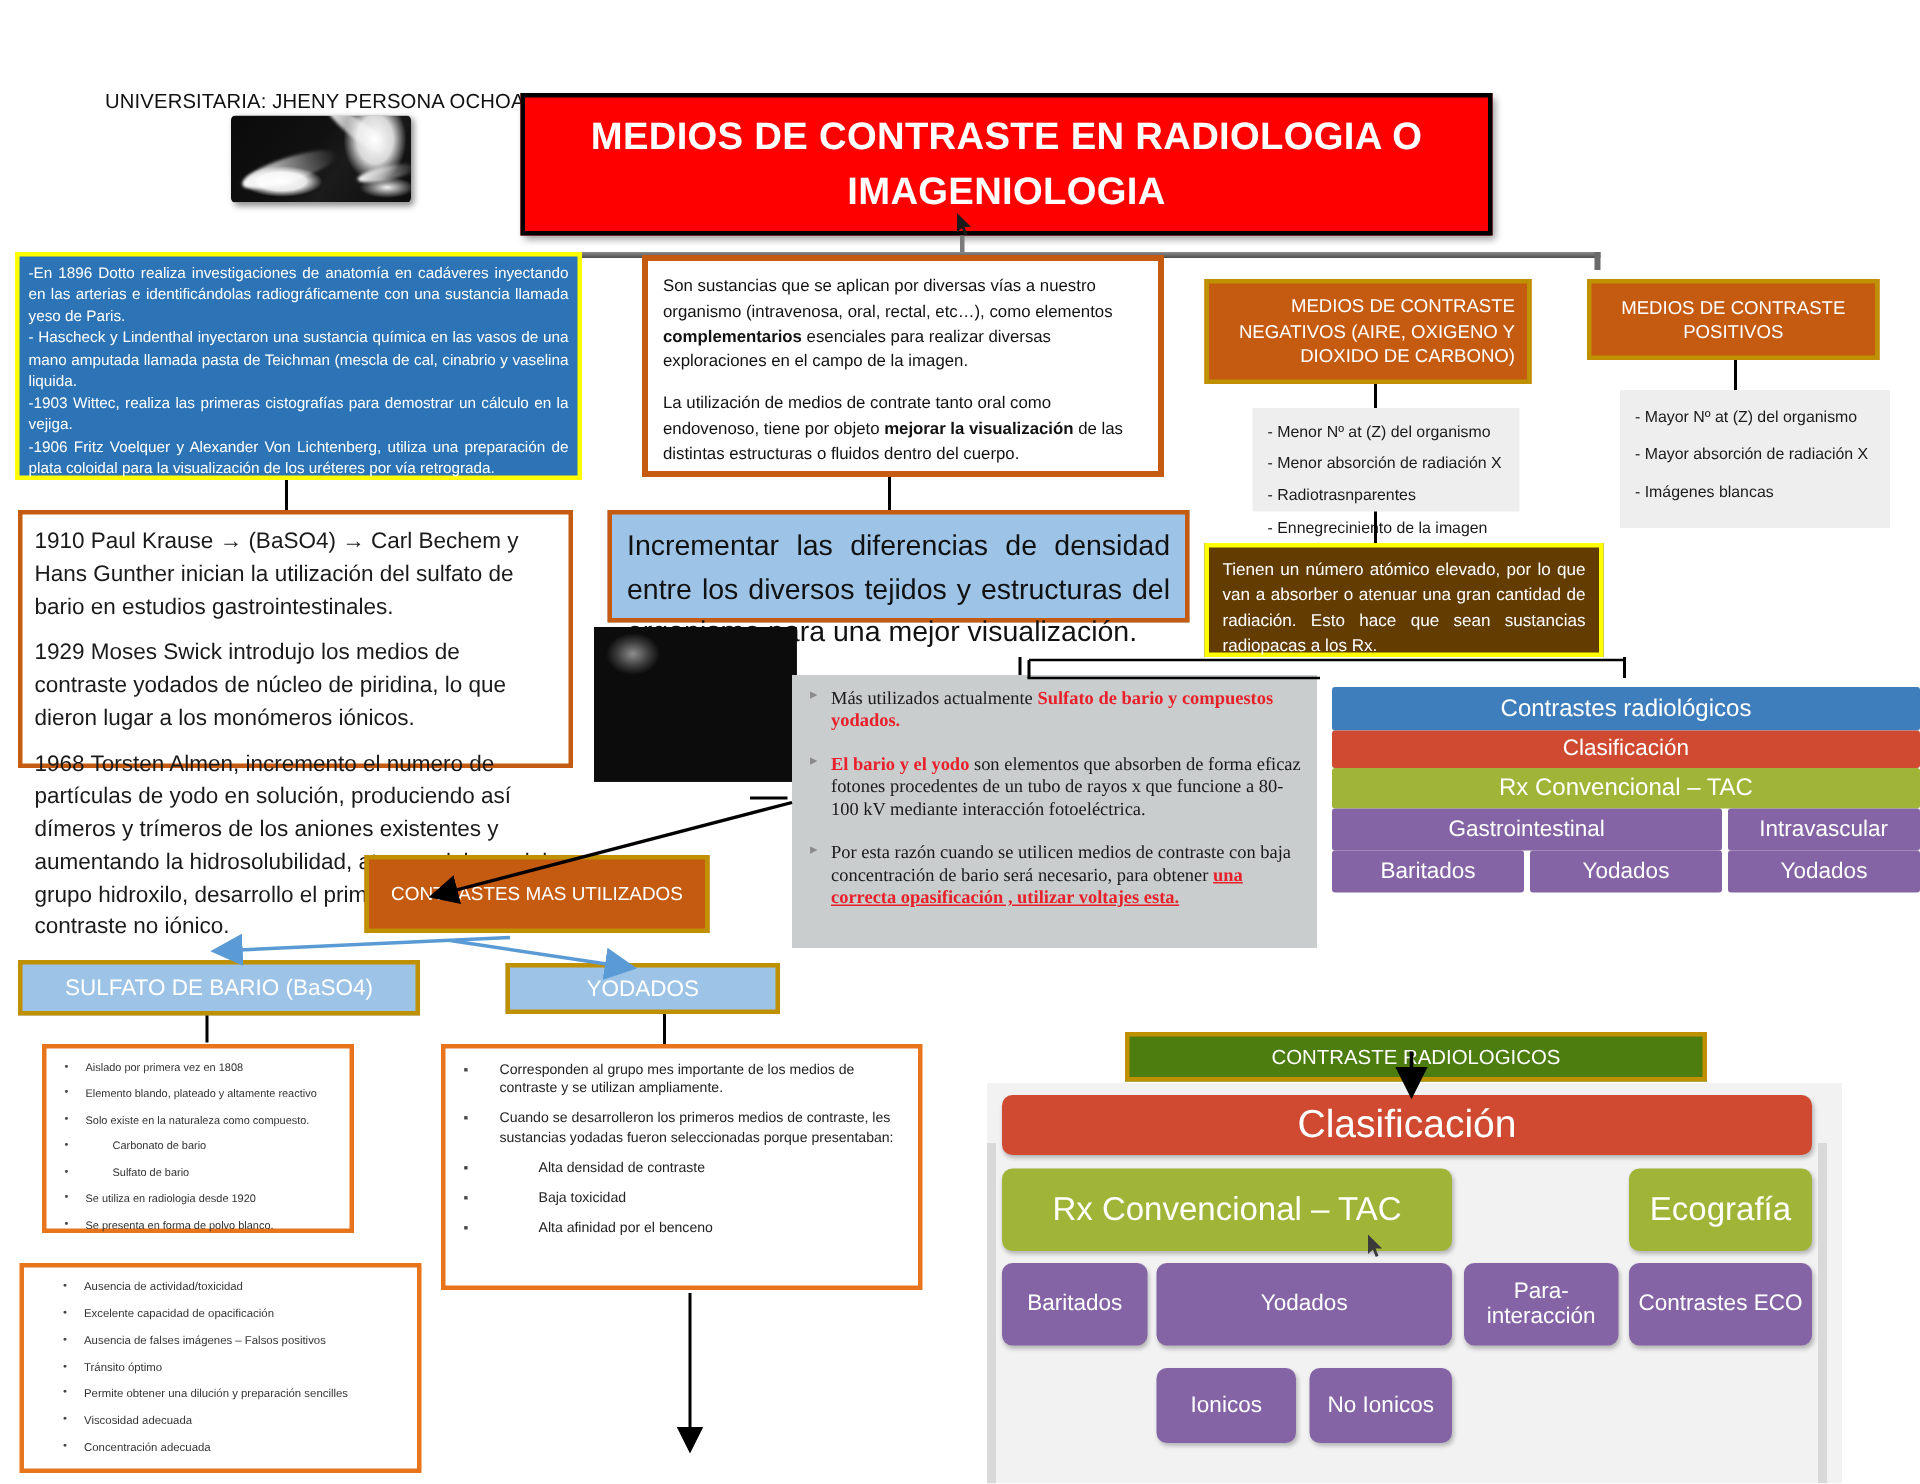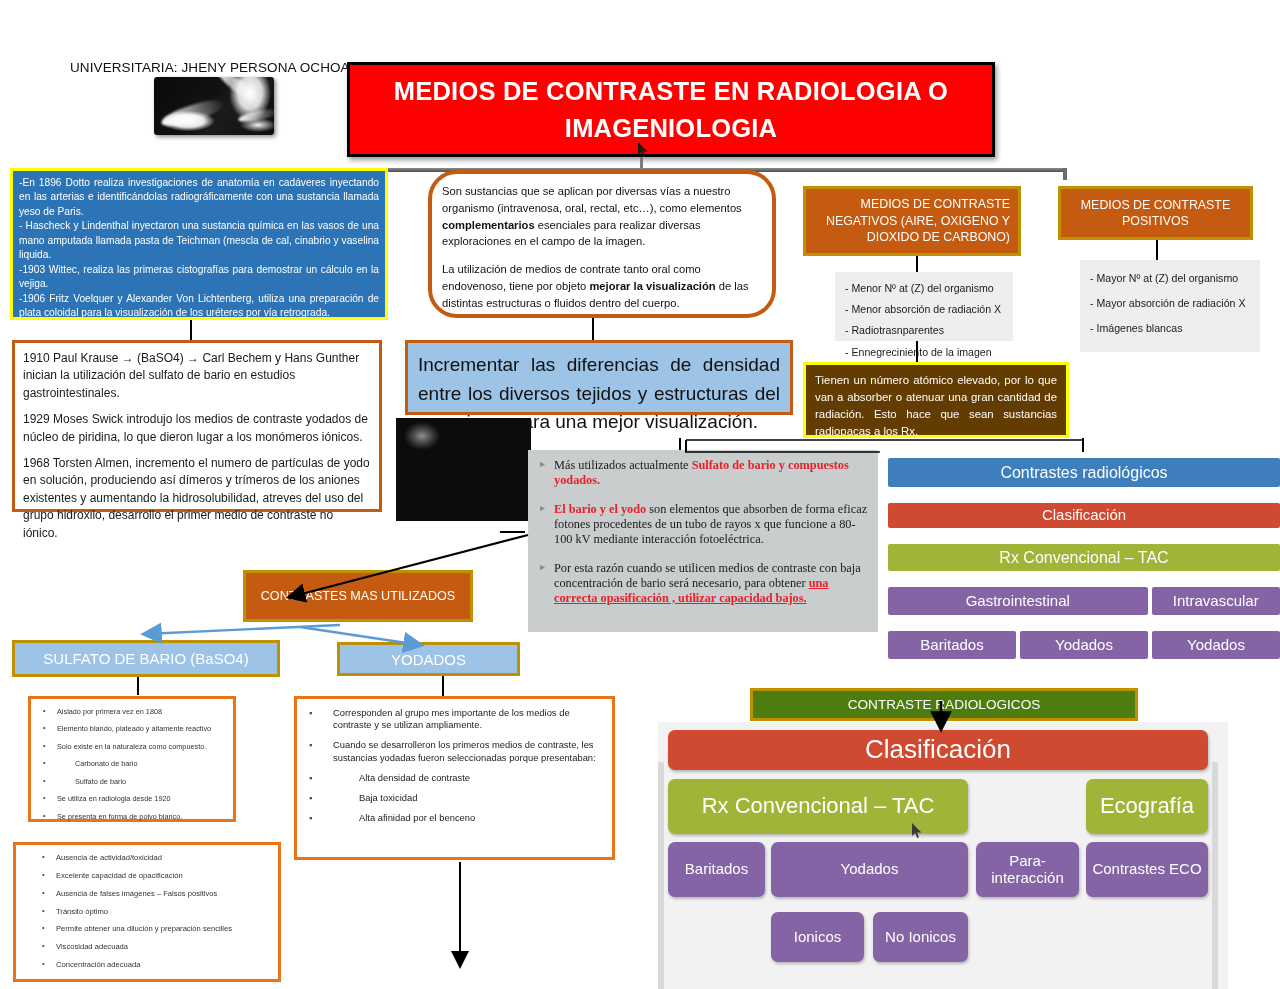--- a/index.html
+++ b/index.html
@@ -62,21 +62,21 @@
     border: 3px solid #ffff00;
     color: #ffffff;
     font-size: 10.2px;
     line-height: 1.42;
     text-align: justify;
     padding: 5px 6px 6px 6px;
   }
   .orange-white-box {
     background: #ffffff;
     border: 3px solid #c55a11;
-    font-size: 12px;
+    font-size: 15px;
     color: #1a1a1a;
     line-height: 1.45;
     padding: 7px 8px;
   }
   .orange-white-box p { margin-bottom: 9px; }
   .orange-white-box p:last-child { margin-bottom: 0; }
 
   .def-box {
     background: #ffffff;
     border: 4px solid #c55a11;
@@ -176,21 +176,21 @@
   #key-facts-box li {
     list-style: none; position: relative; padding-left: 14px; margin-bottom: 14px;
   }
   #key-facts-box li:before {
     content: "\25B8"; position:absolute; left: 0; top: 0; color:#8a8a8a; font-size: 10px;
   }
   .red-b { color: #e8202a; font-weight: bold; }
   .red-u { color: #e8202a; font-weight: bold; text-decoration: underline; }
 
   
-  .flowtbl { position: absolute; display: flex; flex-direction: column; gap: 16px; }
+  .flowtbl { position: absolute; display: flex; flex-direction: column; gap: 0; }
   .flowtbl .row { display: flex; gap: 4px; }
   .fcell {
     color: #fff;
     display: flex; align-items: center; justify-content: center;
     text-align: center;
     font-family: "Liberation Sans", sans-serif;
     border-radius: 2px;
     line-height: 1.1;
   }
   .c-blue  { background: #3f7ebc; }
@@ -262,34 +262,34 @@
   <div>-1906 Fritz Voelquer y Alexander Von Lichtenberg, utiliza una preparación de plata coloidal para la visualización de los uréteres por vía retrograda.</div>
 </div>
 <div class="abs vconn" style="left:190px; top:320px; height:22px;"></div>
 
 <div class="abs orange-white-box" id="history-box2" style="left:12px; top:340px; width:370px; height:172px;">
   <p>1910 Paul Krause → (BaSO4) → Carl Bechem y Hans Gunther inician la utilización del sulfato de bario en estudios gastrointestinales.</p>
   <p>1929 Moses Swick introdujo los medios de contraste yodados de núcleo de piridina, lo que dieron lugar a los monómeros iónicos.</p>
   <p>1968 Torsten Almen, incremento el numero de partículas de yodo en solución, produciendo así dímeros y trímeros de los aniones existentes y aumentando la hidrosolubilidad, atreves del uso del grupo hidroxilo, desarrollo el primer medio de contraste no iónico.</p>
 </div>
 
-<div class="abs def-box" id="definition-box" style="left:428px; top:170px; width:348px; height:148px;border-radius:29px;">
+<div class="abs def-box" id="definition-box" style="left:428px; top:170px; width:348px; height:148px;">
   <p><span>Son sustancias que se aplican por diversas vías a nuestro organismo (intravenosa, oral, rectal, etc…), como elementos </span><b>complementarios</b><span> esenciales para realizar diversas exploraciones en el campo de la imagen.</span></p>
   <p><span>La utilización de medios de contrate tanto oral como endovenoso, tiene por objeto </span><b>mejorar la visualización</b><span> de las distintas estructuras o fluidos dentro del cuerpo.</span></p>
 </div>
 <div class="abs vconn" style="left:592px; top:318px; height:22px;"></div>
 
 <div class="abs blue-fill-box" id="purpose-box" style="left:405px; top:340px; width:388px; height:75px;">Incrementar las diferencias de densidad entre los diversos tejidos y estructuras del organismo para una mejor visualización.</div>
 
 <div class="abs" id="ct-photo"></div>
 
 <ul class="abs" id="key-facts-box">
   <li><span>Más utilizados actualmente  </span><span class="red-b">Sulfato de bario y compuestos yodados.</span></li>
   <li><span class="red-b">El bario y el yodo</span><span> son elementos que absorben de forma eficaz fotones procedentes de un tubo de rayos x que funcione a 80-100 kV mediante interacción fotoeléctrica.</span></li>
-  <li><span>Por esta razón cuando se utilicen medios de contraste con baja concentración de bario será necesario, para obtener </span><span class="red-u">una correcta opasificación , utilizar capacidad bajos.</span></li>
+  <li><span>Por esta razón cuando se utilicen medios de contraste con baja concentración de bario será necesario, para obtener </span><span class="red-u">una correcta opasificación , utilizar voltajes esta.</span></li>
 </ul>
 
 <div class="abs brown-header" id="negative-contrast-header" style="left:803px; top:186px; width:218px; height:70px;text-align:right;">MEDIOS DE CONTRASTE NEGATIVOS (AIRE, OXIGENO Y DIOXIDO DE CARBONO)</div>
 <div class="abs vconn" style="left:916px; top:256px; height:18px;"></div>
 <div class="abs grey-list" id="negative-contrast-list" style="left:835px; top:272px; width:178px; height:69px;">
   <div>- Menor Nº at (Z) del organismo</div>
   <div>- Menor absorción de radiación X</div>
   <div>- Radiotrasnparentes</div>
   <div>- Ennegreciniento de la imagen</div>
 </div>

